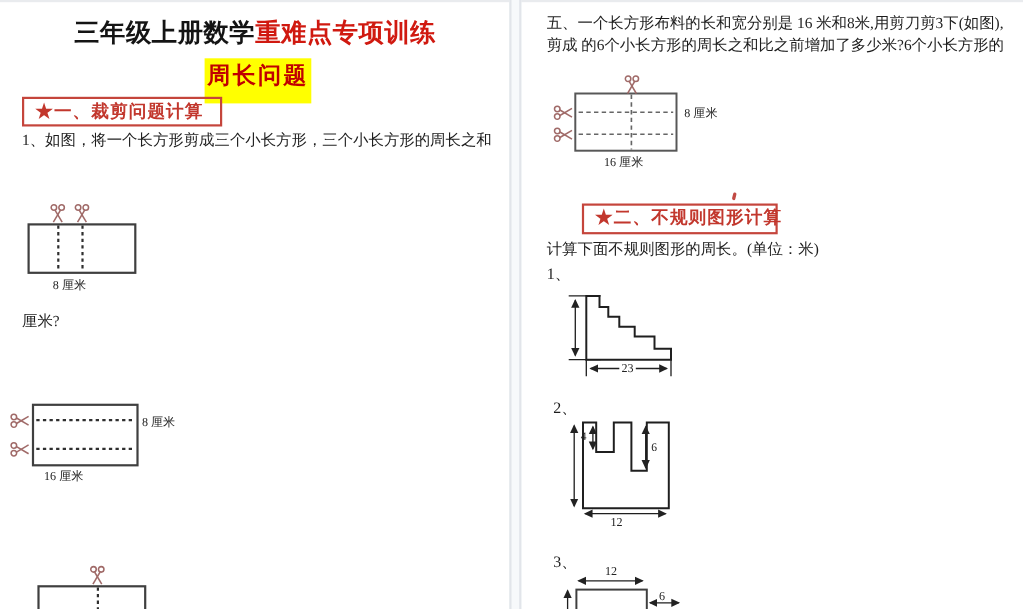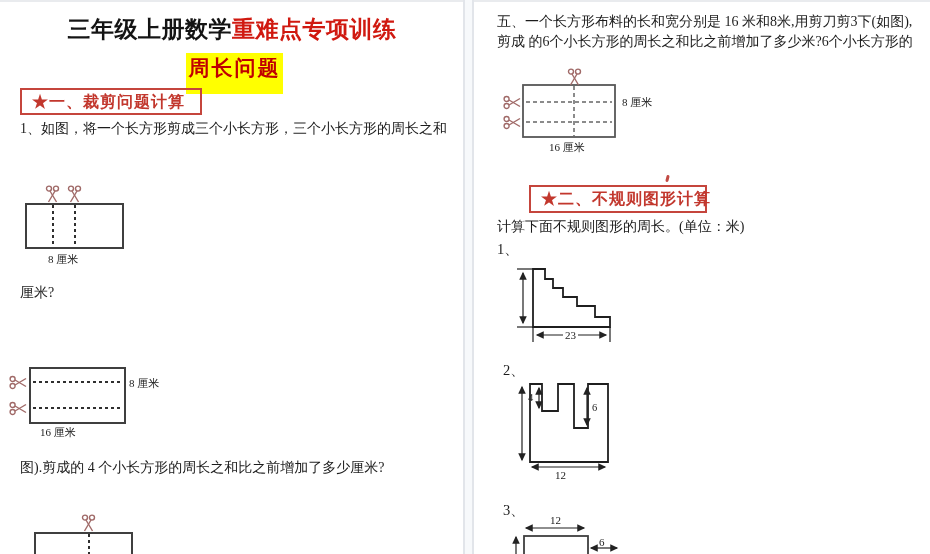--- a/index.html
+++ b/index.html
@@ -112,21 +112,20 @@
         <circle cx="11" cy="3.6" r="2.5"></circle>
       <path d="M5 6 L11.5 17"></path>
         <path d="M10 6 L3.5 17"></path>
     </g>
   </svg>
   <span class="lab" style="left:121px;top:16px;">8 厘米</span>
   <span class="lab" style="left:32px;top:65px;">16 厘米</span>
 </div>
 
 <div class="para" style="left:20px;top:458px;">
-  <div class="ln">图).剪成的 4 个小长方形的周长之和比之前增加了多少厘米?</div>
 </div>
 
 <div class="fig clip" style="left:28px;top:504px;width:120px;height:50px;">
   <svg width="120" height="50" style="overflow:hidden;">
     <rect x="7" y="29" width="97" height="40" fill="none" stroke="#3f3f3f" stroke-width="2"></rect>
     <line x1="61" y1="30" x2="61" y2="50" stroke="#2f2f2f" stroke-width="2" stroke-dasharray="3,3"></line>
   </svg>
   <svg class="scis" style="left:53px;top:10px;" viewBox="0 0 15 19">
     <g fill="none" stroke="#a06a68" stroke-width="1.4">
       <circle cx="4" cy="3.6" r="2.5"></circle>

